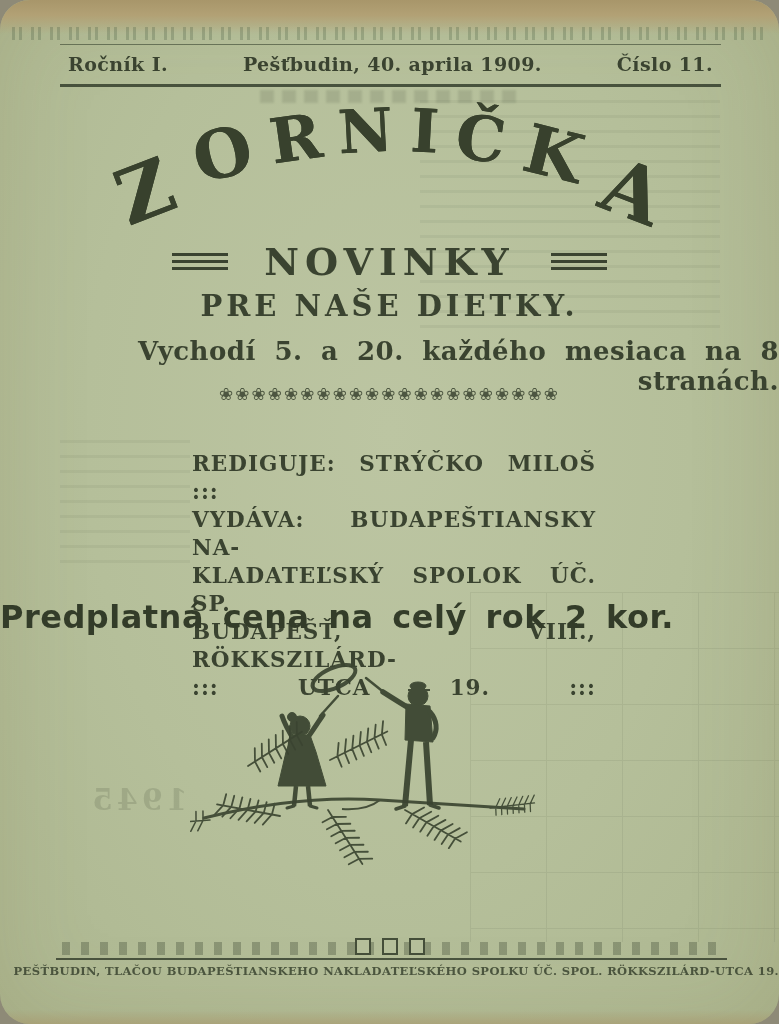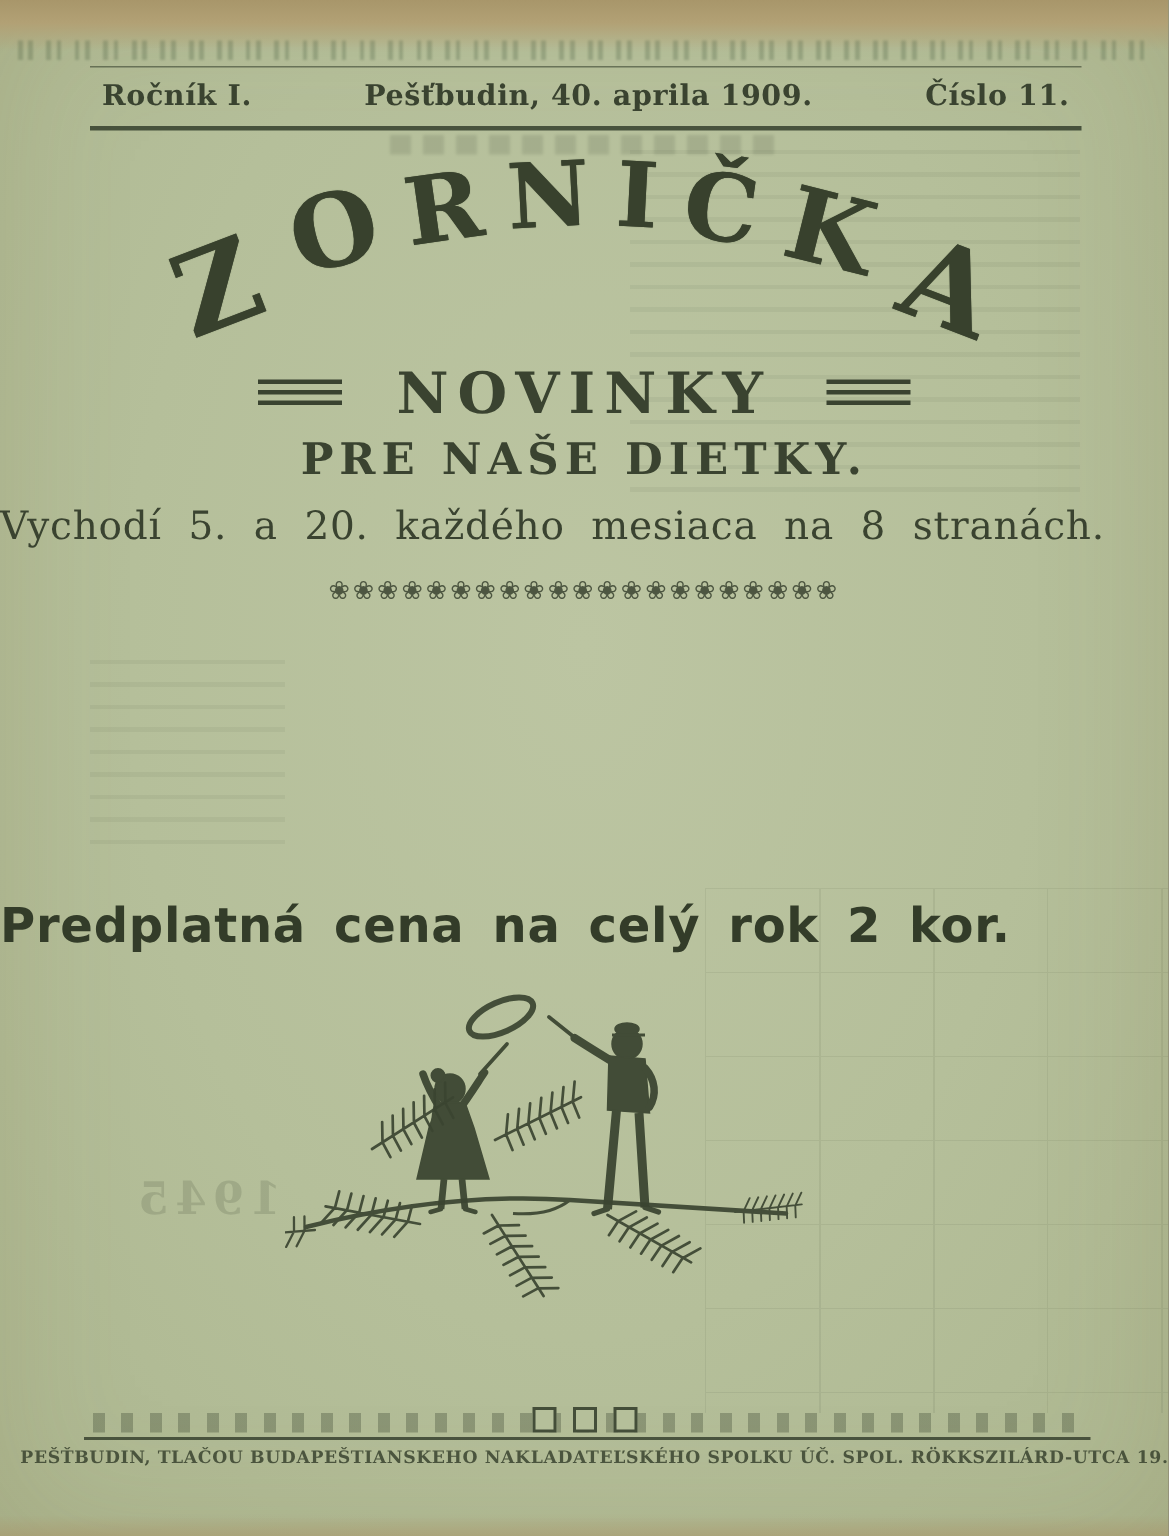--- a/index.html
+++ b/index.html
@@ -1,20 +1,21 @@
 <!DOCTYPE html>
 <html><head>
 <meta charset="utf-8">
 <style>
   html,body{margin:0;padding:0;background:#8e8a77;}
   .page{
     position:relative;width:779px;height:1024px;margin:0 auto;overflow:hidden;
     background:radial-gradient(ellipse at 50% 42%, #bcc5a2 0%, #b5bf9a 55%, #adb790 100%);
     font-family:"DejaVu Serif", serif;color:#3a4330;
     box-shadow:inset 0 0 90px rgba(125,115,70,.18);
+    border-radius:30px;
   }
   .top-band{position:absolute;top:0;left:0;right:0;height:34px;
     background:linear-gradient(180deg,#a8966a 0%,#b2a175 45%,rgba(178,161,117,0) 100%);}
   .bottom-band{position:absolute;bottom:0;left:0;right:0;height:14px;
     background:linear-gradient(0deg,rgba(168,150,106,.55),rgba(168,150,106,0));}
   .bleed-border-row{position:absolute;top:27px;left:12px;right:12px;height:13px;opacity:.45;
     background:repeating-linear-gradient(90deg,rgba(62,84,56,.55) 0 3px,transparent 3px 7px,rgba(62,84,56,.55) 7px 10px,transparent 10px 19px);
     filter:blur(.6px);}
   .bleed-heading{position:absolute;top:90px;left:260px;width:260px;height:13px;opacity:.14;filter:blur(1px);
     background:repeating-linear-gradient(90deg,#3a4330 0 14px,transparent 14px 22px);}
@@ -43,22 +44,22 @@
   .arch span:nth-child(6){font-size:62px;transform:translateY(2px) rotate(8deg);}
   .arch span:nth-child(7){font-size:67px;transform:translateY(13px) rotate(14deg);}
   .arch span:nth-child(8){font-size:76px;transform:translateY(44px) rotate(21deg);}
 
   .subtitle-row{position:absolute;top:239px;left:0;right:0;display:flex;
     justify-content:center;align-items:center;gap:36px;}
   .tbar{width:56px;height:3.5px;background:#3a4330;box-shadow:0 7px 0 #3a4330,0 -7px 0 #3a4330;}
   .subtitle{font-size:38px;font-weight:bold;letter-spacing:6px;}
   .tagline{position:absolute;top:289px;left:0;right:0;text-align:center;
     font-size:29px;font-weight:bold;letter-spacing:4px;}
-  .schedule{position:absolute;top:336px;left:0;right:0;text-align:left;
-    font-size:26px;font-weight:normal;letter-spacing:.5px;word-spacing:9px;}
+  .schedule{position:absolute;top:336px;left:0;right:0;text-align:right;
+    font-size:26px;font-weight:bold;letter-spacing:.5px;word-spacing:9px;}
   .flowers{position:absolute;top:384px;left:0;right:0;text-align:center;
     font-family:"DejaVu Sans",sans-serif;font-size:17px;letter-spacing:2px;color:rgba(58,67,48,.85);}
 
   .publisher{position:absolute;top:450px;left:192px;width:404px;
     font-size:21.5px;font-weight:bold;letter-spacing:1px;line-height:28px;}
   .pub-line{text-align:justify;text-align-last:justify;}
 
   .price{position:absolute;top:598px;left:0;right:0;
     font-family:"DejaVu Sans",sans-serif;font-size:32px;font-weight:bold;
     letter-spacing:.5px;word-spacing:7px;color:#333c29;}
@@ -108,20 +109,27 @@
     <span class="subtitle">NOVINKY</span>
     <span class="tbar"></span>
   </div>
 
   <div class="tagline">PRE NAŠE DIETKY.</div>
 
   <div class="schedule">Vychodí 5. a 20. každého mesiaca na 8 stranách.</div>
 
   <div class="flowers">❀❀❀❀❀❀❀❀❀❀❀❀❀❀❀❀❀❀❀❀❀</div>
 
+  <div class="publisher">
+    <div class="pub-line">REDIGUJE: STRÝČKO MILOŠ :::</div>
+    <div class="pub-line">VYDÁVA: BUDAPEŠTIANSKY NA-</div>
+    <div class="pub-line">KLADATEĽSKÝ SPOLOK ÚČ. SP.</div>
+    <div class="pub-line">BUDAPEŠŤ, VIII., RÖKKSZILÁRD-</div>
+    <div class="pub-line">::: UTCA&nbsp;19. :::</div>
+  </div>
 
   <div class="price">Predplatná cena na celý rok 2 kor.</div>
 
   <svg class="illus" viewBox="0 0 360 270">
     <defs>
       <g id="frond" stroke="currentColor" stroke-width="1.8" stroke-linecap="round" fill="none">
         <path d="M0,0 L62,-16
                  M8,-2 L12,-15 M16,-4 L20,-17 M24,-6 L28,-19 M32,-8 L36,-21 M40,-10 L44,-23 M48,-12 L52,-25 M56,-14 L60,-27
                  M8,-2 L10,9 M16,-4 L18,7 M24,-6 L26,5 M32,-8 L34,3 M40,-10 L42,1 M48,-12 L50,-1 M56,-14 L58,-3"></path>
       </g>

